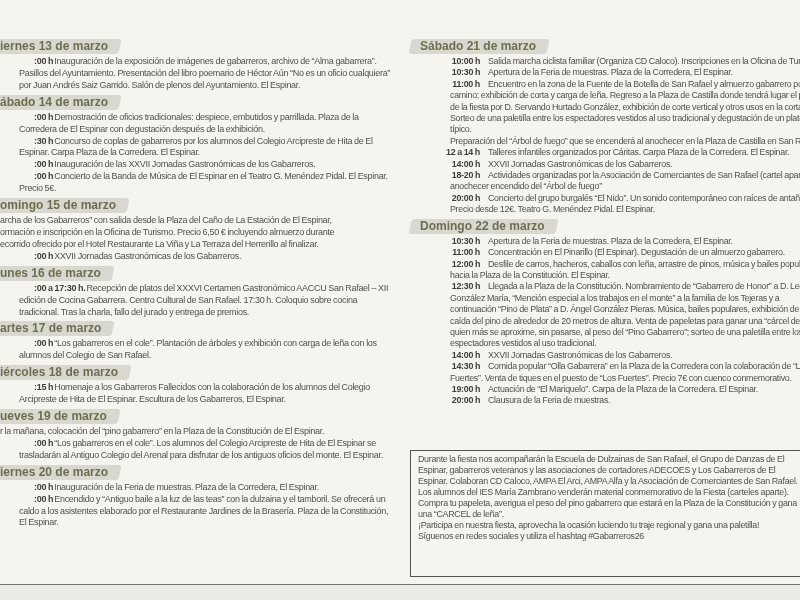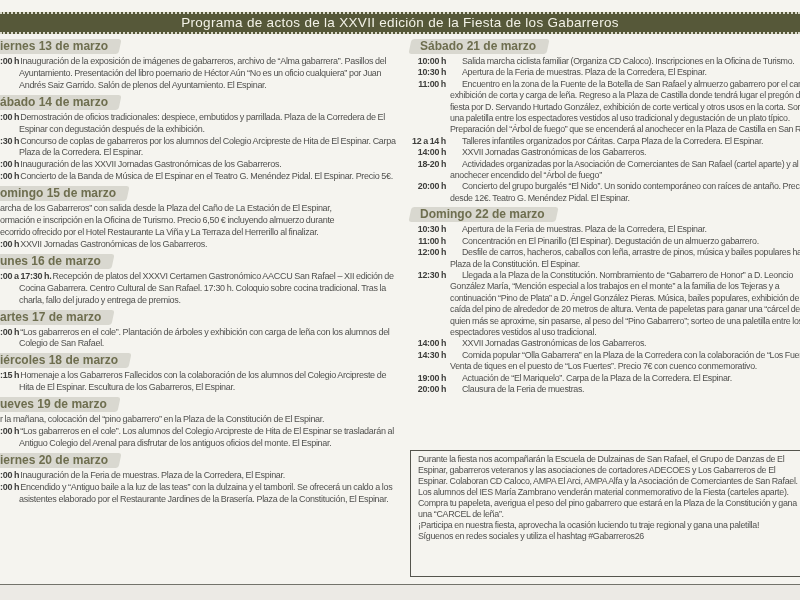--- a/index.html
+++ b/index.html
@@ -35,39 +35,38 @@
   }
   .badge::before{
     content:"";position:absolute;inset:0;background:#d9d8d0;
     transform:skewX(-12deg);border-radius:3px;
   }
   .col-left .badge{margin-left:6px;}
   .col-right .badge{margin-left:3px;text-align:center;}
   .badge-label{position:relative;}
   .entry{padding-left:35px;text-indent:-19px;}
   .col-right .entry{padding-left:43px;text-indent:-43px;}
-  .time{font-weight:bold;color:#3e3e3c;white-space:nowrap;text-indent:0;}
+  .time{font-weight:bold;color:#3e3e3c;white-space:nowrap;text-indent:0;padding-left:34px;}
   .col-left .time{display:inline-block;min-width:18px;margin-right:1px;}
-  .col-right .time{display:inline-block;min-width:39px;text-align:right;margin-right:16px;}
+  .col-right .time{display:inline-block;min-width:39px;text-align:right;margin-right:8px;}
   .txt{white-space:pre-line;}
   .entry.flush{padding-left:16px;text-indent:0;}
   .notes{
     position:absolute;left:410px;top:450px;width:400px;height:127px;box-sizing:border-box;
     border:1px solid #54544d;background:#f5f4ef;padding:3px 7px;overflow:hidden;
     font-size:8.9px;line-height:11px;letter-spacing:-0.3px;word-spacing:-0.3px;color:#51514f;
   }
   .note-p{white-space:pre-line;}
   .page-edge{position:absolute;left:0;top:584px;width:800px;height:1px;background:#73736b;}
   .below{position:absolute;left:0;top:585px;width:800px;height:15px;background:#eceae5;}
 </style>
 </head>
 <body>
 
 <div class="page">
-  <div class="titlebar">Programa de actos de la XXVII edición de la Fiesta de los Gabarreros</div>
   <div class="col col-left" id="col-left"><div class="badge"><span class="badge-label">iernes 13 de marzo</span></div><div class="entry"><b class="time">:00 h</b><span class="txt">Inauguración de la exposición de imágenes de gabarreros, archivo de “Alma gabarrera”. Pasillos del Ayuntamiento. Presentación del libro poemario de Héctor Aún “No es un oficio cualquiera” por Juan Andrés Saiz Garrido. Salón de plenos del Ayuntamiento. El Espinar.</span></div><div class="badge"><span class="badge-label">ábado 14 de marzo</span></div><div class="entry"><b class="time">:00 h</b><span class="txt">Demostración de oficios tradicionales: despiece, embutidos y parrillada. Plaza de la Corredera de El Espinar con degustación después de la exhibición.</span></div><div class="entry"><b class="time">:30 h</b><span class="txt">Concurso de coplas de gabarreros por los alumnos del Colegio Arcipreste de Hita de El Espinar. Carpa Plaza de la Corredera. El Espinar.</span></div><div class="entry"><b class="time">:00 h</b><span class="txt">Inauguración de las XXVII Jornadas Gastronómicas de los Gabarreros.</span></div><div class="entry"><b class="time">:00 h</b><span class="txt">Concierto de la Banda de Música de El Espinar en el Teatro G. Menéndez Pidal. El Espinar. Precio 5€.</span></div><div class="badge"><span class="badge-label">omingo 15 de marzo</span></div><div class="entry flush"><span class="txt">archa de los Gabarreros” con salida desde la Plaza del Caño de La Estación de El Espinar,
 ormación e inscripción en la Oficina de Turismo. Precio 6,50 € incluyendo almuerzo durante
 ecorrido ofrecido por el Hotel Restaurante La Viña y La Terraza del Herrerillo al finalizar.</span></div><div class="entry flush"><b class="time">:00 h</b><span class="txt">XXVII Jornadas Gastronómicas de los Gabarreros.</span></div><div class="badge"><span class="badge-label">unes 16 de marzo</span></div><div class="entry"><b class="time">:00 a 17:30 h.</b><span class="txt">Recepción de platos del XXXVI Certamen Gastronómico AACCU San Rafael – XII edición de Cocina Gabarrera. Centro Cultural de San Rafael. 17:30 h. Coloquio sobre cocina tradicional. Tras la charla, fallo del jurado y entrega de premios.</span></div><div class="badge"><span class="badge-label">artes 17 de marzo</span></div><div class="entry"><b class="time">:00 h</b><span class="txt">“Los gabarreros en el cole”. Plantación de árboles y exhibición con carga de leña con los alumnos del Colegio de San Rafael.</span></div><div class="badge"><span class="badge-label">iércoles 18 de marzo</span></div><div class="entry"><b class="time">:15 h</b><span class="txt">Homenaje a los Gabarreros Fallecidos con la colaboración de los alumnos del Colegio Arcipreste de Hita de El Espinar. Escultura de los Gabarreros, El Espinar.</span></div><div class="badge"><span class="badge-label">ueves 19 de marzo</span></div><div class="entry flush"><span class="txt">r la mañana, colocación del “pino gabarrero” en la Plaza de la Constitución de El Espinar.</span></div><div class="entry"><b class="time">:00 h</b><span class="txt">“Los gabarreros en el cole”. Los alumnos del Colegio Arcipreste de Hita de El Espinar se trasladarán al Antiguo Colegio del Arenal para disfrutar de los antiguos oficios del monte. El Espinar.</span></div><div class="badge"><span class="badge-label">iernes 20 de marzo</span></div><div class="entry"><b class="time">:00 h</b><span class="txt">Inauguración de la Feria de muestras. Plaza de la Corredera, El Espinar.</span></div><div class="entry"><b class="time">:00 h</b><span class="txt">Encendido y “Antiguo baile a la luz de las teas” con la dulzaina y el tamboril. Se ofrecerá un caldo a los asistentes elaborado por el Restaurante Jardines de la Brasería. Plaza de la Constitución, El Espinar.</span></div></div>
   <div class="col col-right" id="col-right"><div class="badge"><span class="badge-label">Sábado 21 de marzo</span></div><div class="entry"><b class="time">10:00 h</b><span class="txt">Salida marcha ciclista familiar (Organiza CD Caloco). Inscripciones en la Oficina de Turismo.</span></div><div class="entry"><b class="time">10:30 h</b><span class="txt">Apertura de la Feria de muestras. Plaza de la Corredera, El Espinar.</span></div><div class="entry"><b class="time">11:00 h</b><span class="txt">Encuentro en la zona de la Fuente de la Botella de San Rafael y almuerzo gabarrero por el camino; exhibición de corta y carga de leña. Regreso a la Plaza de Castilla donde tendrá lugar el pregón de la fiesta por D. Servando Hurtado González, exhibición de corte vertical y otros usos en la corta. Sorteo de una paletilla entre los espectadores vestidos al uso tradicional y degustación de un plato típico.
 Preparación del “Árbol de fuego” que se encenderá al anochecer en la Plaza de Castilla en San Rafael.</span></div><div class="entry"><b class="time">12 a 14 h</b><span class="txt">Talleres infantiles organizados por Cáritas. Carpa Plaza de la Corredera. El Espinar.</span></div><div class="entry"><b class="time">14:00 h</b><span class="txt">XXVII Jornadas Gastronómicas de los Gabarreros.</span></div><div class="entry"><b class="time">18-20 h</b><span class="txt">Actividades organizadas por la Asociación de Comerciantes de San Rafael (cartel aparte) y al anochecer encendido del “Árbol de fuego”</span></div><div class="entry"><b class="time">20:00 h</b><span class="txt">Concierto del grupo burgalés “El Nido”. Un sonido contemporáneo con raíces de antaño. Precio desde 12€. Teatro G. Menéndez Pidal. El Espinar.</span></div><div class="badge"><span class="badge-label">Domingo 22 de marzo</span></div><div class="entry"><b class="time">10:30 h</b><span class="txt">Apertura de la Feria de muestras. Plaza de la Corredera, El Espinar.</span></div><div class="entry"><b class="time">11:00 h</b><span class="txt">Concentración en El Pinarillo (El Espinar). Degustación de un almuerzo gabarrero.</span></div><div class="entry"><b class="time">12:00 h</b><span class="txt">Desfile de carros, hacheros, caballos con leña, arrastre de pinos, música y bailes populares hacia la Plaza de la Constitución. El Espinar.</span></div><div class="entry"><b class="time">12:30 h</b><span class="txt">Llegada a la Plaza de la Constitución. Nombramiento de “Gabarrero de Honor” a D. Leoncio González María, “Mención especial a los trabajos en el monte” a la familia de los Tejeras y a continuación “Pino de Plata” a D. Ángel González Pieras. Música, bailes populares, exhibición de corta y caída del pino de alrededor de 20 metros de altura. Venta de papeletas para ganar una “cárcel de leña” a quien más se aproxime, sin pasarse, al peso del “Pino Gabarrero”; sorteo de una paletilla entre los espectadores vestidos al uso tradicional.</span></div><div class="entry"><b class="time">14:00 h</b><span class="txt">XXVII Jornadas Gastronómicas de los Gabarreros.</span></div><div class="entry"><b class="time">14:30 h</b><span class="txt">Comida popular “Olla Gabarrera” en la Plaza de la Corredera con la colaboración de “Los Fuertes”. Venta de tiques en el puesto de “Los Fuertes”. Precio 7€ con cuenco conmemorativo.</span></div><div class="entry"><b class="time">19:00 h</b><span class="txt">Actuación de “El Mariquelo”. Carpa de la Plaza de la Corredera. El Espinar.</span></div><div class="entry"><b class="time">20:00 h</b><span class="txt">Clausura de la Feria de muestras.</span></div></div>
   <div class="notes" id="notes-box">
       <div class="note-p">Durante la fiesta nos acompañarán la Escuela de Dulzainas de San Rafael, el Grupo de Danzas de El Espinar, gabarreros veteranos y las asociaciones de cortadores ADECOES y Los Gabarreros de El Espinar. Colaboran CD Caloco, AMPA El Arci, AMPA Alfa y la Asociación de Comerciantes de San Rafael.</div>
       <div class="note-p">Los alumnos del IES María Zambrano venderán material conmemorativo de la Fiesta (carteles aparte).</div>
       <div class="note-p">Compra tu papeleta, averigua el peso del pino gabarrero que estará en la Plaza de la Constitución y gana una “CARCEL de leña”.</div>
       <div class="note-p">¡Participa en nuestra fiesta, aprovecha la ocasión luciendo tu traje regional y gana una paletilla!</div>

